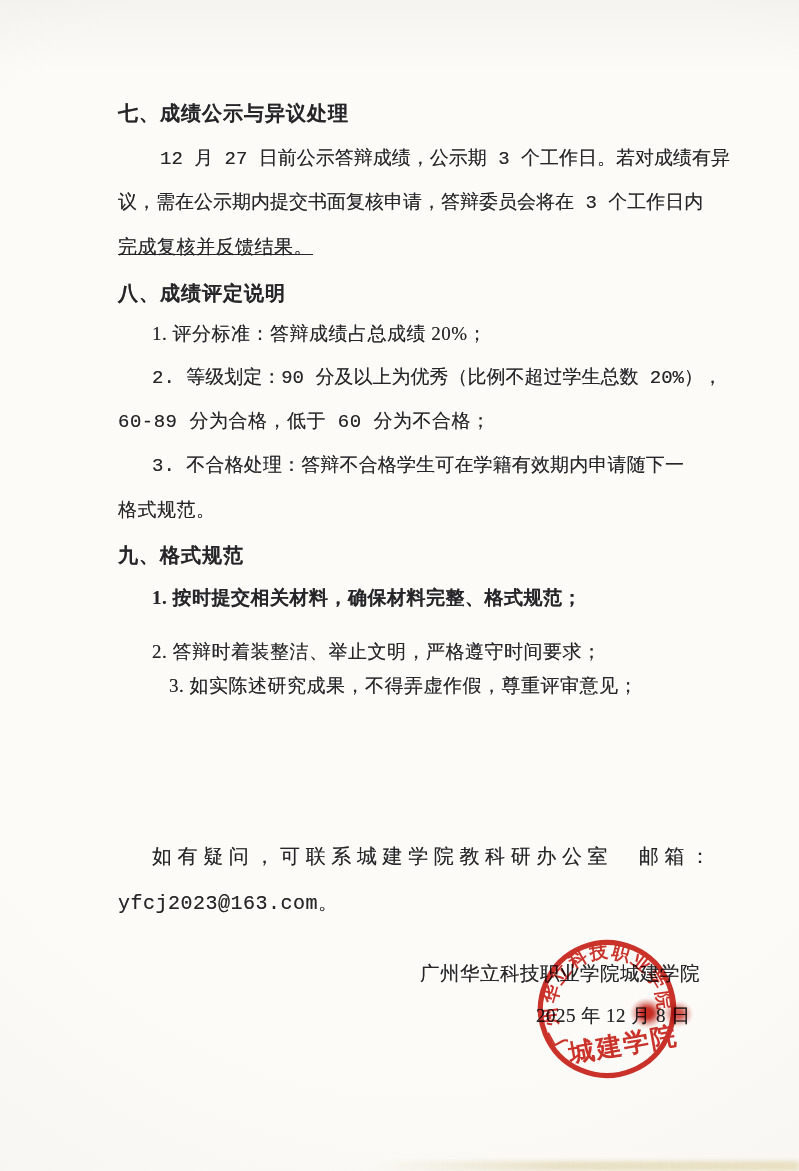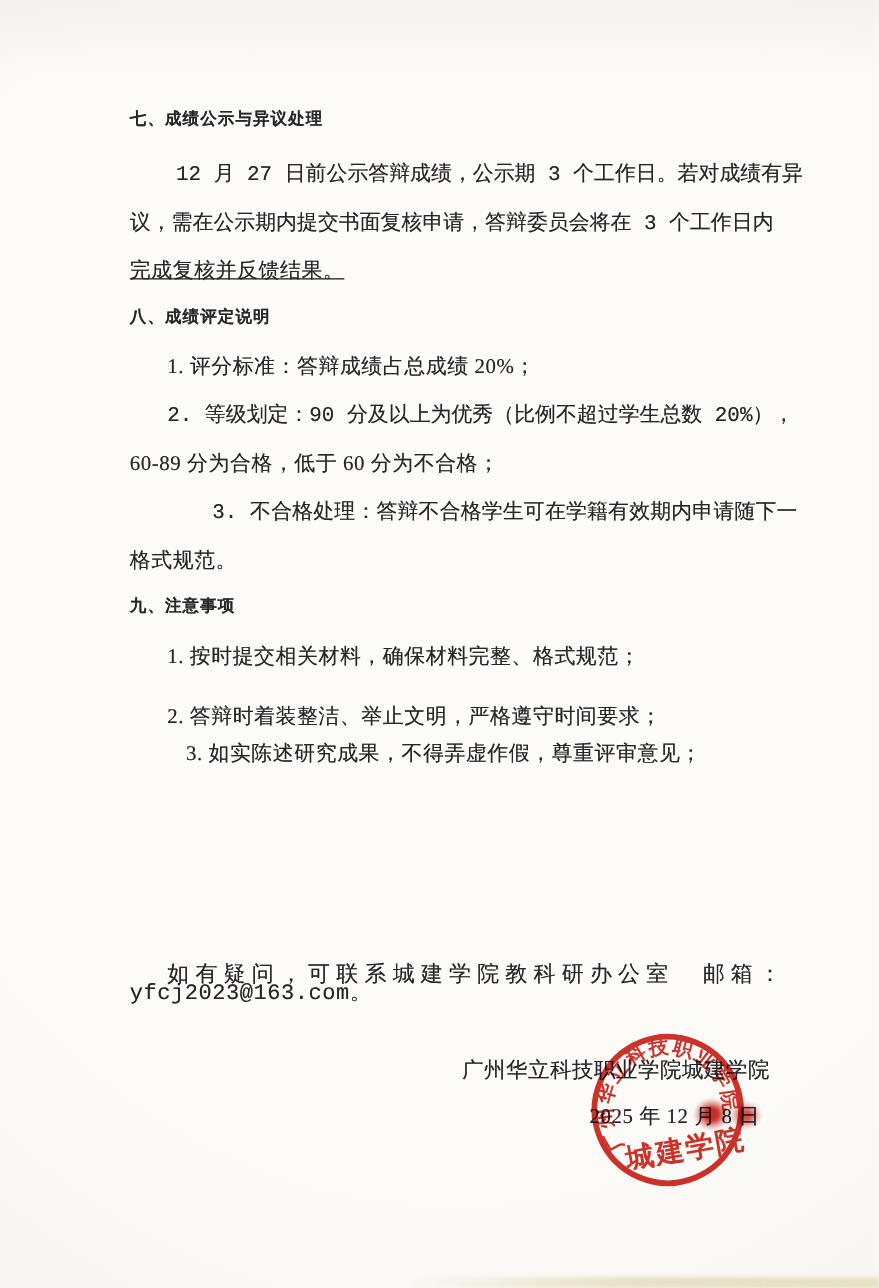--- a/index.html
+++ b/index.html
@@ -14,39 +14,39 @@
   }
   .ln{
     position:absolute;
     font-size:19px;
     line-height:1.3;
     color:#26262a;
     letter-spacing:0.5px;
     white-space:nowrap;
     text-shadow:0 0 0.6px rgba(40,40,40,.55);
   }
-  .hd{font-weight:700;font-size:15px;letter-spacing:1px;}
+  .hd{font-weight:700;font-size:20px;letter-spacing:1px;}
   .just{text-align:justify;text-align-last:justify;letter-spacing:0;font-family:Liberation Mono, monospace;}
   
   .c-h7     {left:118px;top:100px;}
   .c-p7a    {left:160px;top:147px;width:524px;}
   .c-p7b    {left:118px;top:191px;width:566px;}
   .c-p7c    {left:118px;top:235px;text-decoration:underline;}
   .c-h8     {left:118px;top:280px;}
   .c-i81    {left:152px;top:322px;}
   .c-i82a   {left:152px;top:366px;width:532px;}
-  .c-i82b   {left:118px;top:410px;}
-  .c-i83a   {left:152px;top:454px;width:532px;margin-left:41px;}
+  .c-i82b   {left:118px;top:410px;font-family:Liberation Mono, monospace;}
+  .c-i83a   {left:152px;top:454px;width:532px;}
   .c-i83b   {left:118px;top:498px;}
   .c-h9     {left:118px;top:542px;}
-  .c-n1     {left:152px;top:586px;}
+  .c-n1     {left:152px;top:586px;font-weight:bold;}
   .c-n2     {left:152px;top:630px;margin-top:10px;}
   .c-n3     {left:169px;top:674px;}
   .c-n4     {left:152px;top:718px;}
-  .c-contact{left:152px;top:845px;width:558px;font-size:20px;margin-top:30px;}
+  .c-contact{left:152px;top:845px;width:558px;font-size:20px;}
   .c-email  {left:118px;top:891px;font-family:"Liberation Mono","DejaVu Sans Mono",monospace;font-size:20px;letter-spacing:0.5px;}
   .c-sig    {left:420px;top:961px;font-size:19.5px;letter-spacing:0.5px;}
   .c-date   {left:536px;top:1004px;font-size:19px;}
   
   .seal{
     position:absolute;left:531px;top:933px;width:152px;height:152px;
     mix-blend-mode:multiply;opacity:.93;
     filter:blur(.3px);
   }
   .smudge{
@@ -80,21 +80,21 @@
   <div class="ln just c-p7b">议，需在公示期内提交书面复核申请，答辩委员会将在 3 个工作日内</div>
   <div class="ln c-p7c">完成复核并反馈结果。</div>
 
   <div class="ln hd c-h8">八、成绩评定说明</div>
   <div class="ln c-i81">1. 评分标准：答辩成绩占总成绩 20%；</div>
   <div class="ln just c-i82a">2. 等级划定：90 分及以上为优秀（比例不超过学生总数 20%），</div>
   <div class="ln c-i82b">60-89 分为合格，低于 60 分为不合格；</div>
   <div class="ln just c-i83a">3. 不合格处理：答辩不合格学生可在学籍有效期内申请随下一</div>
   <div class="ln c-i83b">格式规范。</div>
 
-  <div class="ln hd c-h9">九、注意事项</div>
+  <div class="ln hd c-h9">九、格式规范</div>
   <div class="ln c-n1">1. 按时提交相关材料，确保材料完整、格式规范；</div>
   <div class="ln c-n2">2. 答辩时着装整洁、举止文明，严格遵守时间要求；</div>
   <div class="ln c-n3">3. 如实陈述研究成果，不得弄虚作假，尊重评审意见；</div>
 
   <div class="ln just c-contact">如有疑问，可联系城建学院教科研办公室　邮箱：</div>
   <div class="ln c-email">yfcj2023@163.com。</div>
 
   <div class="ln c-sig">广州华立科技职业学院城建学院</div>
   <div class="ln c-date">2025 年 12 月 8 日</div>
 

